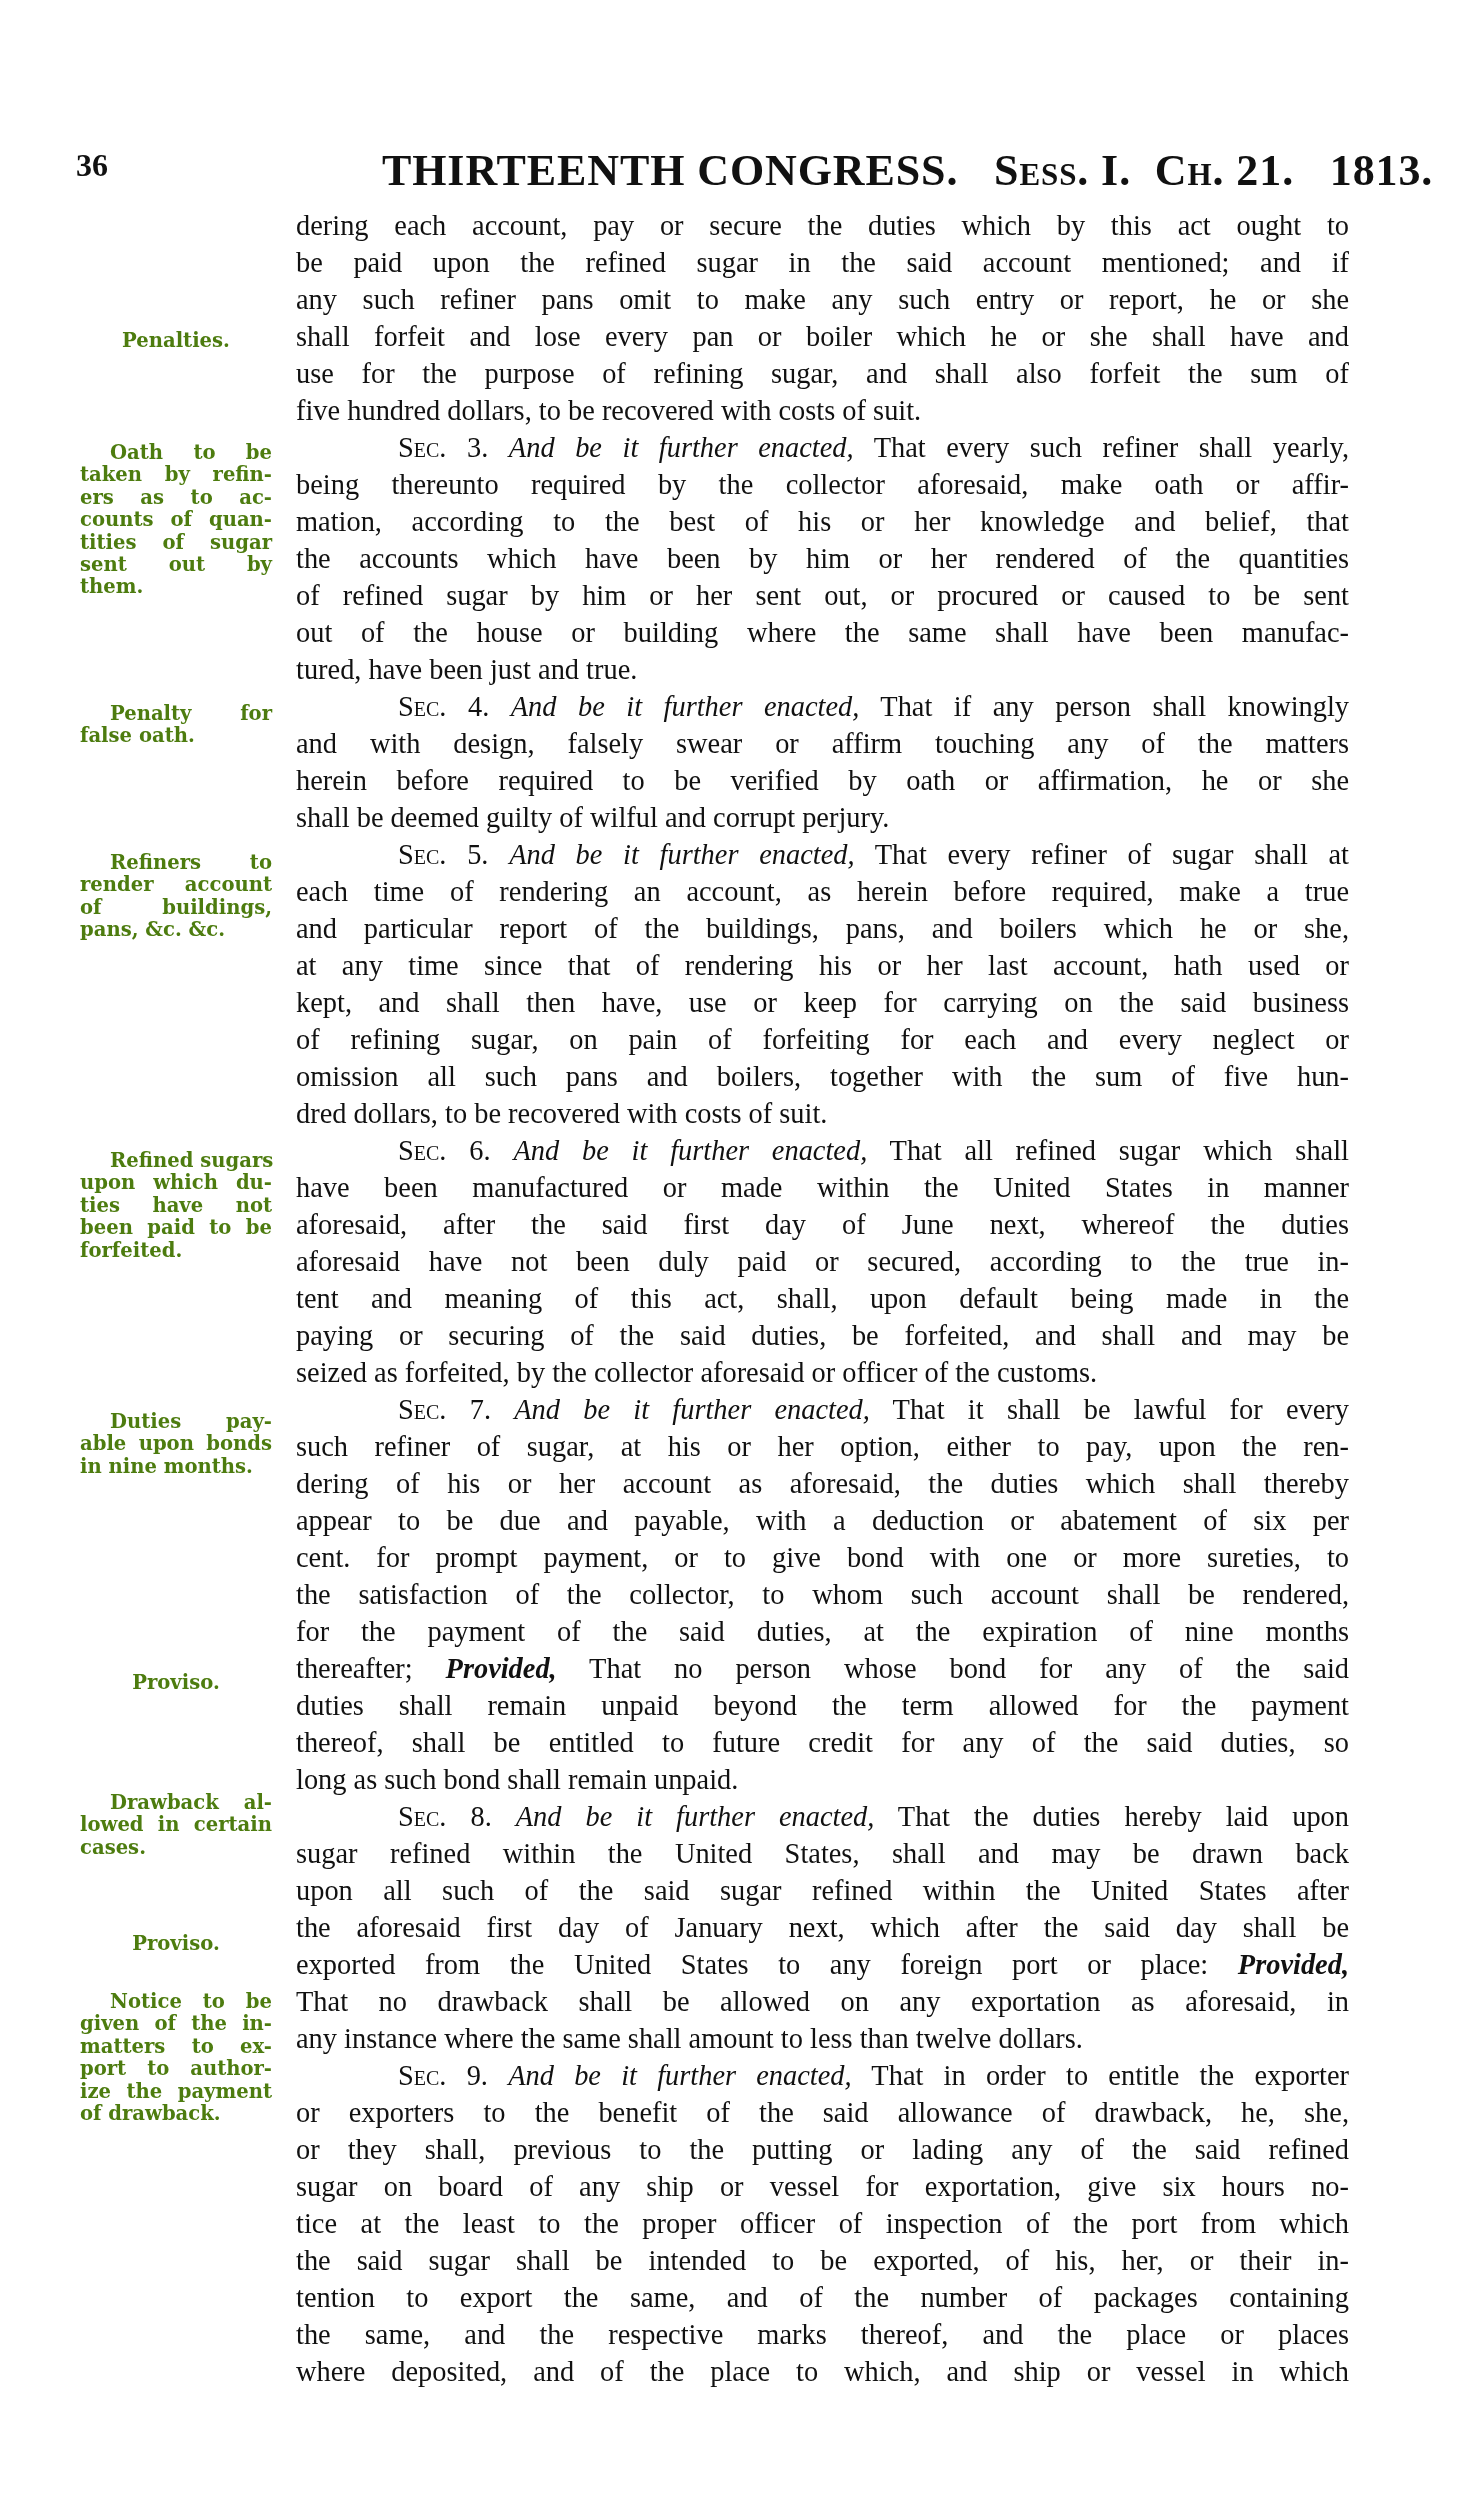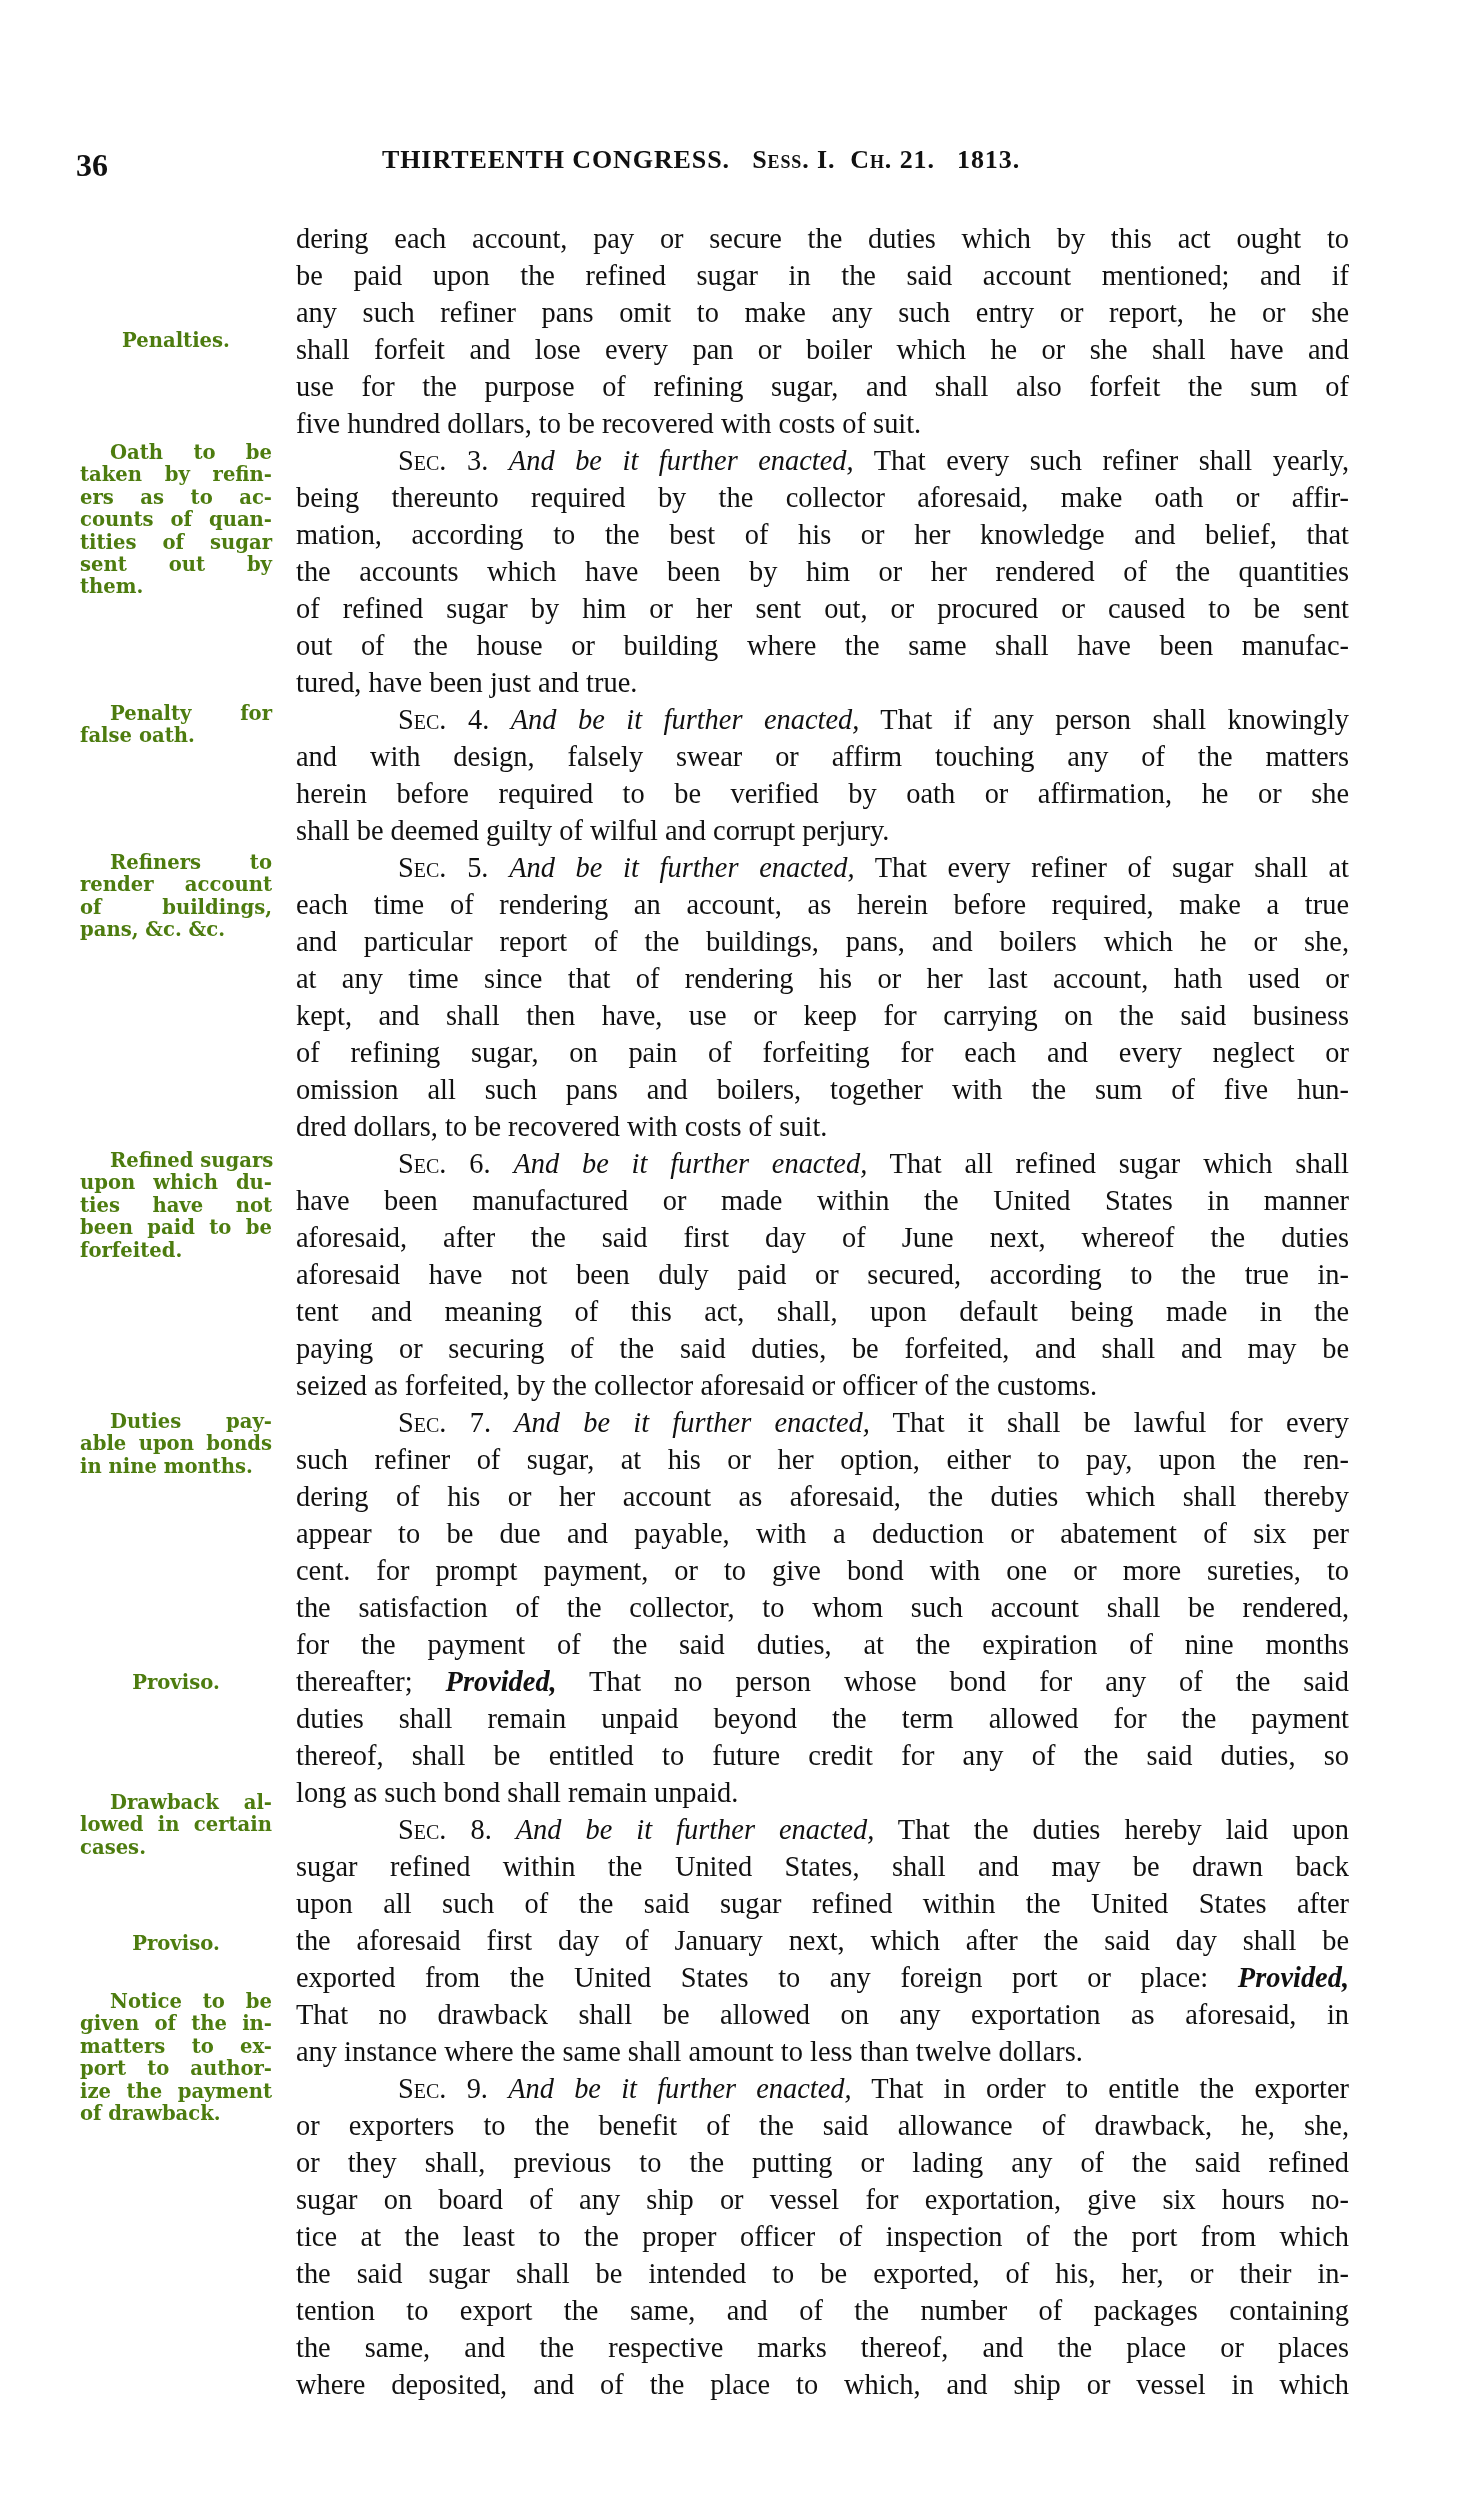--- a/index.html
+++ b/index.html
@@ -1,23 +1,23 @@
 <!DOCTYPE html>
 <html style="font-size:15px"><head>
 <meta charset="utf-8">
 <style>
   html, body { margin: 0; padding: 0; background: #ffffff; }
   body { width: 1461px; height: 2512px; position: relative; overflow: hidden;
          font-family: "DejaVu Serif", "Liberation Serif", serif; color: #111; }
   .page-number { position: absolute; left: 76px; top: 147px; font-size: 32px; font-weight: bold;
                  font-family: "Liberation Serif", serif; }
-  .running-head { position: absolute; left: 382px; top: 145px; font-size: 26px; font-weight: bold;
+  .running-head { position: absolute; left: 382px; top: 145px; font-size: 44px; font-weight: bold;
                   font-family: "Liberation Serif", serif; letter-spacing: 0.9px; white-space: nowrap; }
   .running-head .sc { font-variant: small-caps; }
-  .body-col { position: absolute; left: 296px; top: 220px; width: 1053px; }
+  .body-col { position: absolute; left: 296px; top: 207px; width: 1053px; }
   .line { display: block; height: 37px; line-height: 37px; font-size: 28.4px; white-space: nowrap;
           text-align: justify; text-align-last: justify; font-family: "Liberation Serif", serif; }
   .line.last { text-align-last: left; }
   .line.indent { padding-left: 54px; }
   .sec { font-variant: small-caps; margin-left: 48px; }
   .it { font-style: italic; }
   .note { position: absolute; left: 80px; width: 192px; font-size: 19.6px; line-height: 22.4px;
           font-family: "DejaVu Serif", serif; font-weight: bold; color: #4d7c0f; }
   .note .nl { display: block; text-align: justify; text-align-last: justify; white-space: nowrap; }
   .note .nl.first { padding-left: 30px; }

